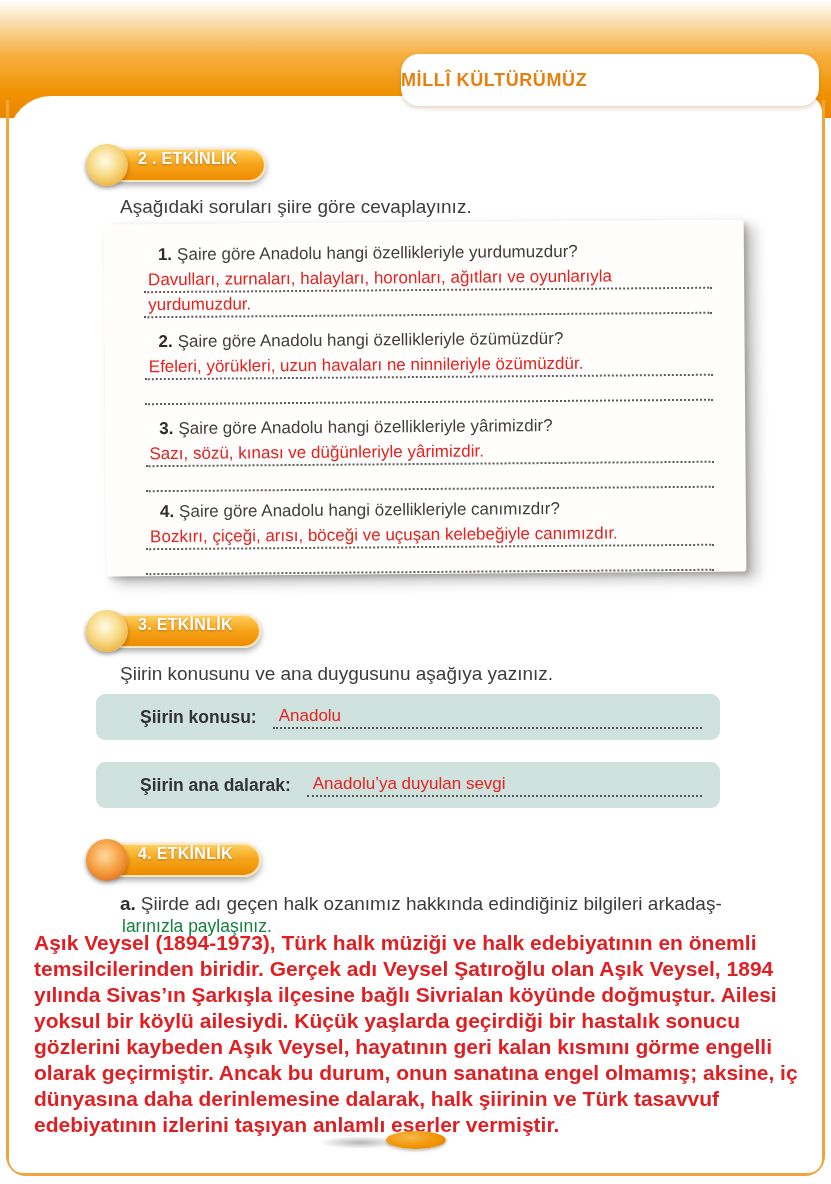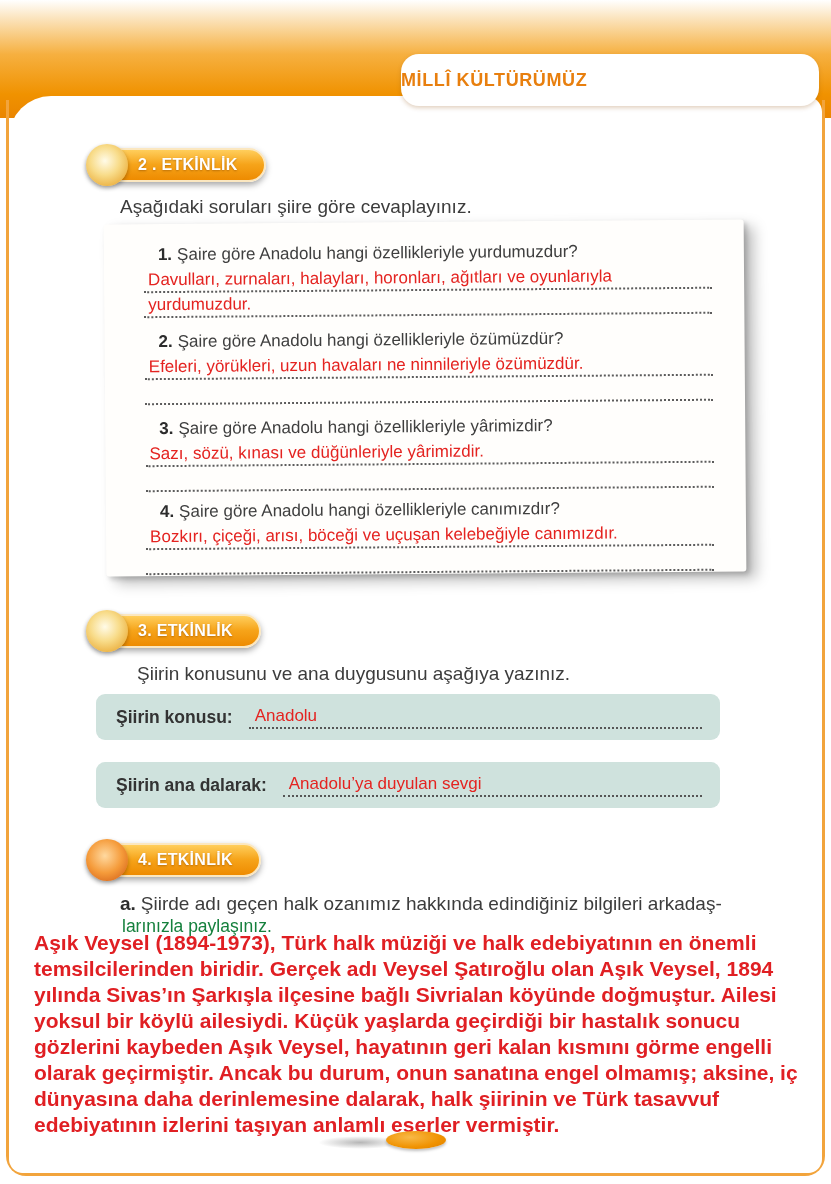--- a/index.html
+++ b/index.html
@@ -28,21 +28,21 @@
   .title-pill {
     position:absolute; top:54px; right:12px; width:418px; height:52px;
     background:#ffffff; border-radius:18px;
     display:flex; align-items:center; 
     box-shadow:0 2px 4px rgba(140,70,0,0.25);
     color:#e87f0e; font-weight:bold; font-size:18px; letter-spacing:0.6px;
   }
   
   .badge {
     position:absolute; left:88px; height:34px;
-    display:flex; align-items:center;
+    display:flex; align-items:flex-start;
     background:linear-gradient(180deg,#ffce5c 0%,#f6a41a 48%,#ee8b00 100%);
     border:2px solid #fbe7c0;
     border-radius:17px;
     padding:0 26px 0 48px;
     box-shadow:0 3px 6px rgba(0,0,0,0.35);
     color:#ffffff; font-weight:bold; font-size:16px; letter-spacing:0.3px;
     text-shadow:0 1px 2px rgba(120,60,0,0.45);
   }
   .rose {
     position:absolute; left:-4px; top:-6px; width:42px; height:42px; border-radius:50%;
@@ -81,21 +81,21 @@
   }
   .q-gap { margin-top:13px; }
   .q-gap-sm { margin-top:9px; }
   
   .field-bar {
     position:absolute; left:96px; width:624px; height:46px;
     background:#cfe2dd; border-radius:9px;
     display:flex; align-items:center;
     padding:0 18px 0 20px;
   }
-  .field-label { font-weight:bold; font-size:17.5px; color:#333333; white-space:nowrap; }
+  .field-label { font-weight:bold; font-size:17.5px; color:#333333; white-space:nowrap;margin-left:24px; }
   .field-dots {
     flex:1; margin-left:16px; height:24px; line-height:22px;
     border-bottom:2px dotted #555555;
     font-size:17px; color:#e42320;
     padding-left:6px; white-space:nowrap; overflow:hidden;
   }
   
   .instr4-line2 { position:absolute; left:122px; font-size:17.5px; color:#15803d; }
   .red-paragraph {
     position:absolute; left:34px; top:930px; width:768px;
@@ -155,21 +155,21 @@
     <strong>4.</strong><span>Şaire göre Anadolu hangi özellikleriyle canımızdır?</span>
   </p>
   <div class="a-line">Bozkırı, çiçeği, arısı, böceği ve uçuşan kelebeğiyle canımızdır.</div>
   <div class="a-line"></div>
 </div>
 
 <div class="badge" style="top:614px;">
   <span class="rose"></span>
   <span>3. ETKİNLİK</span>
 </div>
-<p class="instruction" style="top:663px;margin-left:17px;">Şiirin konusunu ve ana duygusunu aşağıya yazınız.</p>
+<p class="instruction" style="top:663px;">Şiirin konusunu ve ana duygusunu aşağıya yazınız.</p>
 
 <div class="field-bar" style="top:694px;">
   <span class="field-label">Şiirin konusu:</span>
   <span class="field-dots">Anadolu</span>
 </div>
 <div class="field-bar" style="top:762px;">
   <span class="field-label">Şiirin ana dalarak:</span>
   <span class="field-dots">Anadolu’ya duyulan sevgi</span>
 </div>
 

